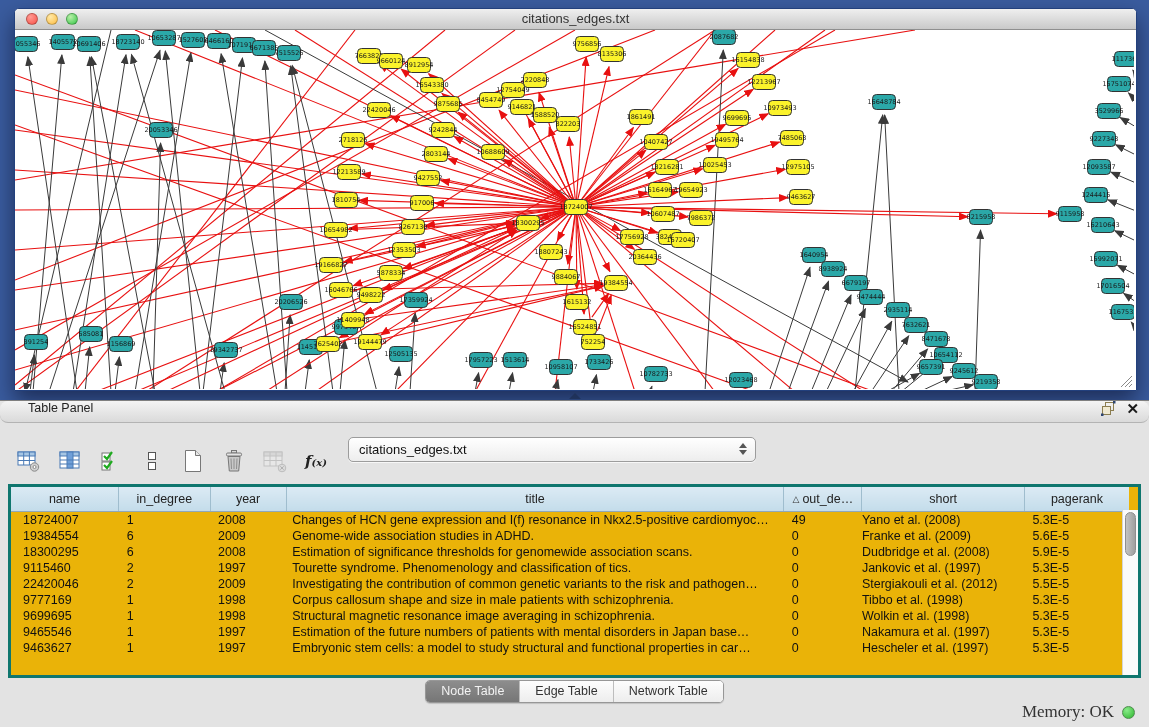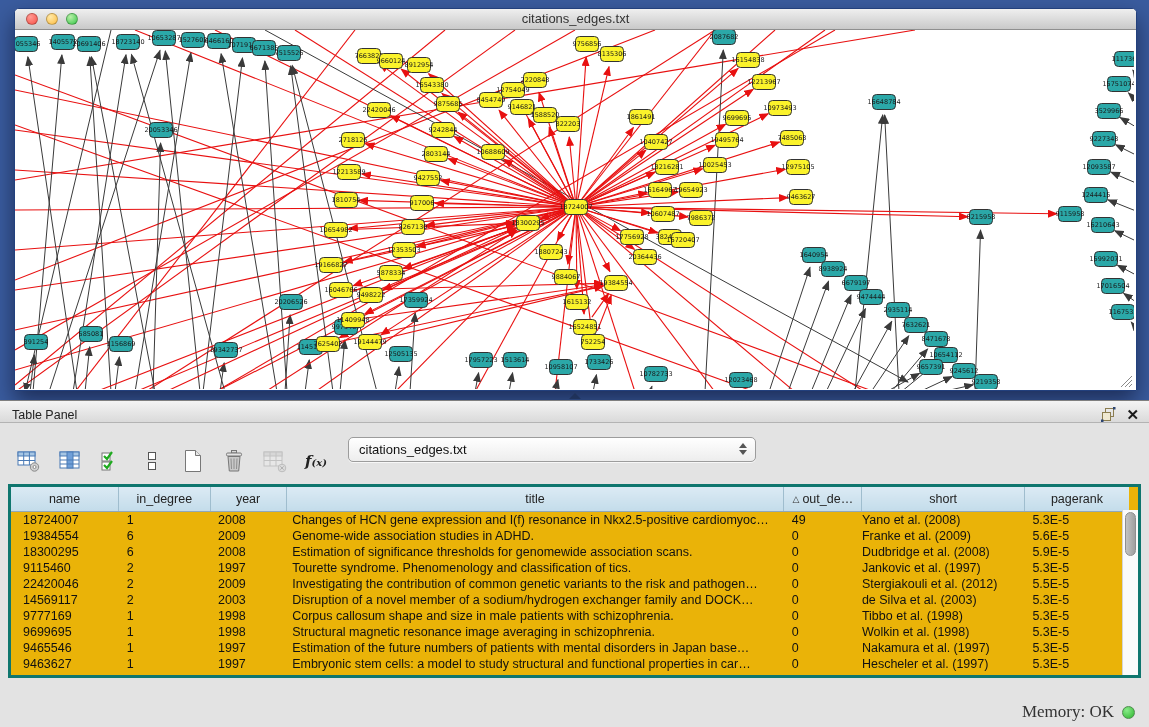--- a/index.html
+++ b/index.html
@@ -23,22 +23,22 @@
 
   
   .grip{position:absolute;left:569px;top:393px;width:0;height:0;
     border-left:6px solid transparent;border-right:6px solid transparent;
     border-bottom:6px solid #1e2f55;opacity:.8;}
 
   
   .table-panel{position:absolute;left:0;top:400px;width:1149px;height:327px;
     background:#e3e3e3;border-top:1px solid #7f7f7f;}
   .panel-titlebar{height:21px;background:linear-gradient(#f4f4f4,#dadada);
-    border-bottom:1px solid #b3b3b3;display:flex;align-items:flex-end;
-    padding:0 10px 0 12px;font-size:12.5px;color:#222;}
+    border-bottom:1px solid #b3b3b3;display:flex;align-items:flex-start;
+    padding:0 10px 0 28px;font-size:12.5px;color:#222;border-radius:8px;}
   .panel-title{flex:0 0 auto;}
   .panel-tb-icons{margin-left:auto;display:flex;align-items:center;gap:10px;}
   .close-x{font-size:15px;font-weight:bold;color:#1a1a1a;line-height:1;cursor:default;}
 
   .toolbar{display:flex;align-items:center;gap:15px;margin:11px 0 6px 16px;height:30px;}
   .tbi{display:inline-flex;align-items:center;justify-content:center;width:26px;height:26px;margin-top:24px;}
   .fx{font-family:"DejaVu Serif",serif;font-style:italic;font-weight:bold;
       font-size:15px;color:#222;white-space:nowrap;}
   .fx .fxs{font-size:10px;}
   .combo{margin-left:4px;width:392px;height:23px;border:1px solid #9c9c9c;border-radius:5px;
@@ -869,29 +869,20 @@
           <tr>
             <td class="c0">22420046</td>
             <td class="c1">2</td>
             <td class="c2">2009</td>
             <td class="c3">Investigating the contribution of common genetic variants to the risk and pathogen…</td>
             <td class="c4">0</td>
             <td class="c5">Stergiakouli et al. (2012)</td>
             <td class="c6">5.5E-5</td>
           </tr>
           <tr>
-            <td class="c0">14569117</td>
-            <td class="c1">2</td>
-            <td class="c2">2003</td>
-            <td class="c3">Disruption of a novel member of a sodium/hydrogen exchanger family and DOCK…</td>
-            <td class="c4">0</td>
-            <td class="c5">de Silva et al. (2003)</td>
-            <td class="c6">5.3E-5</td>
-          </tr>
-          <tr>
             <td class="c0">9777169</td>
             <td class="c1">1</td>
             <td class="c2">1998</td>
             <td class="c3">Corpus callosum shape and size in male patients with schizophrenia.</td>
             <td class="c4">0</td>
             <td class="c5">Tibbo et al. (1998)</td>
             <td class="c6">5.3E-5</td>
           </tr>
           <tr>
             <td class="c0">9699695</td>
@@ -920,18 +911,25 @@
             <td class="c5">Hescheler et al. (1997)</td>
             <td class="c6">5.3E-5</td>
           </tr>
         </tbody>
     </table>
     <div class="vscroll">
       <div class="vthumb"></div>
     </div>
   </div>
 
+  <div class="tabbar">
+    <div class="segmented" id="tab-seg">
+        <div class="seg sel">Node Table</div>
+        <div class="seg">Edge Table</div>
+        <div class="seg">Network Table</div>
+      </div>
+  </div>
 
   <div class="statusbar">
     <span>Memory: OK</span>
     <span class="memdot"></span>
   </div>
 </div>
 
 </body></html>

